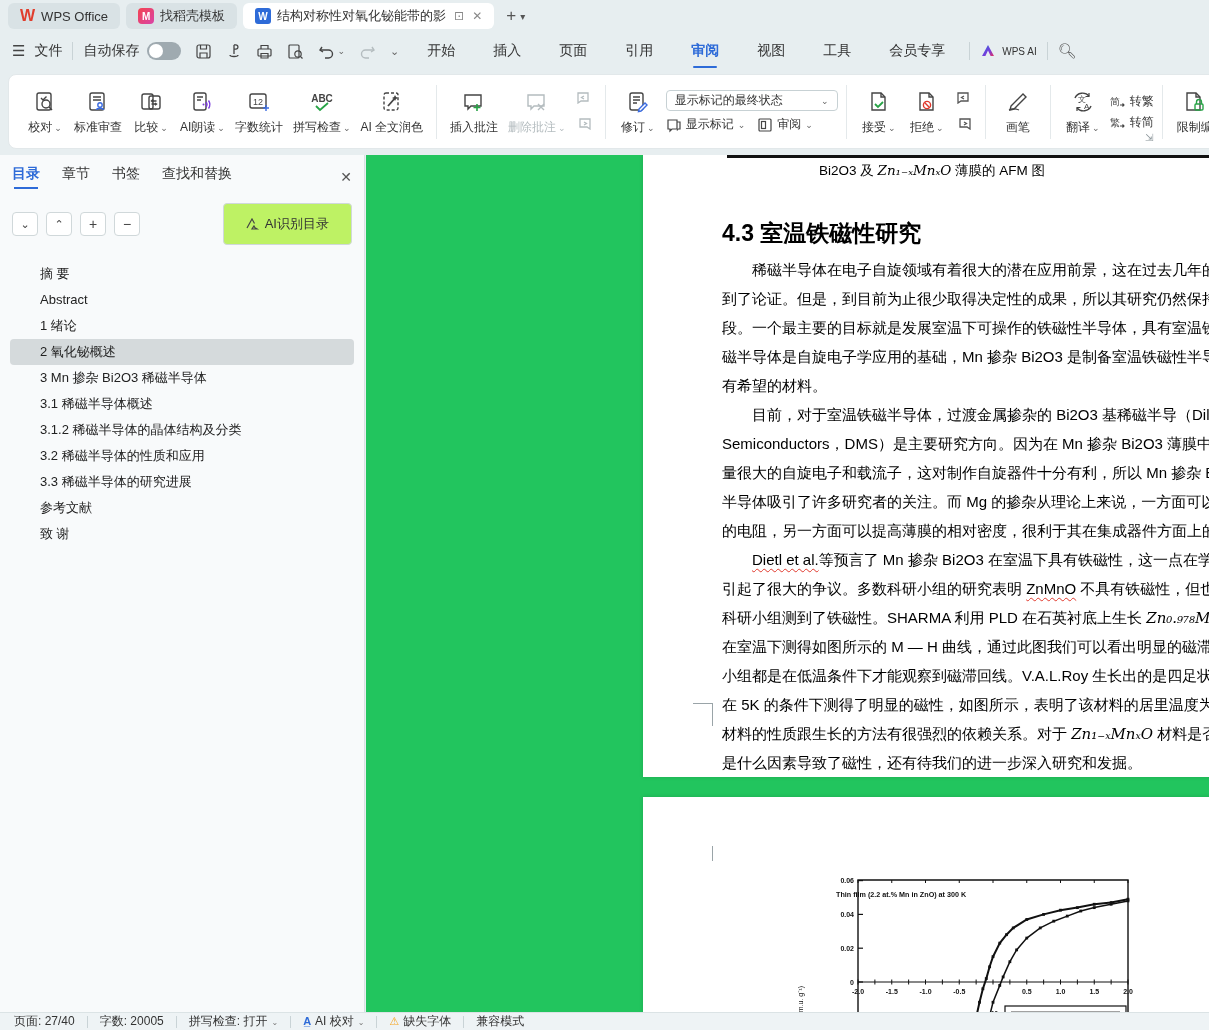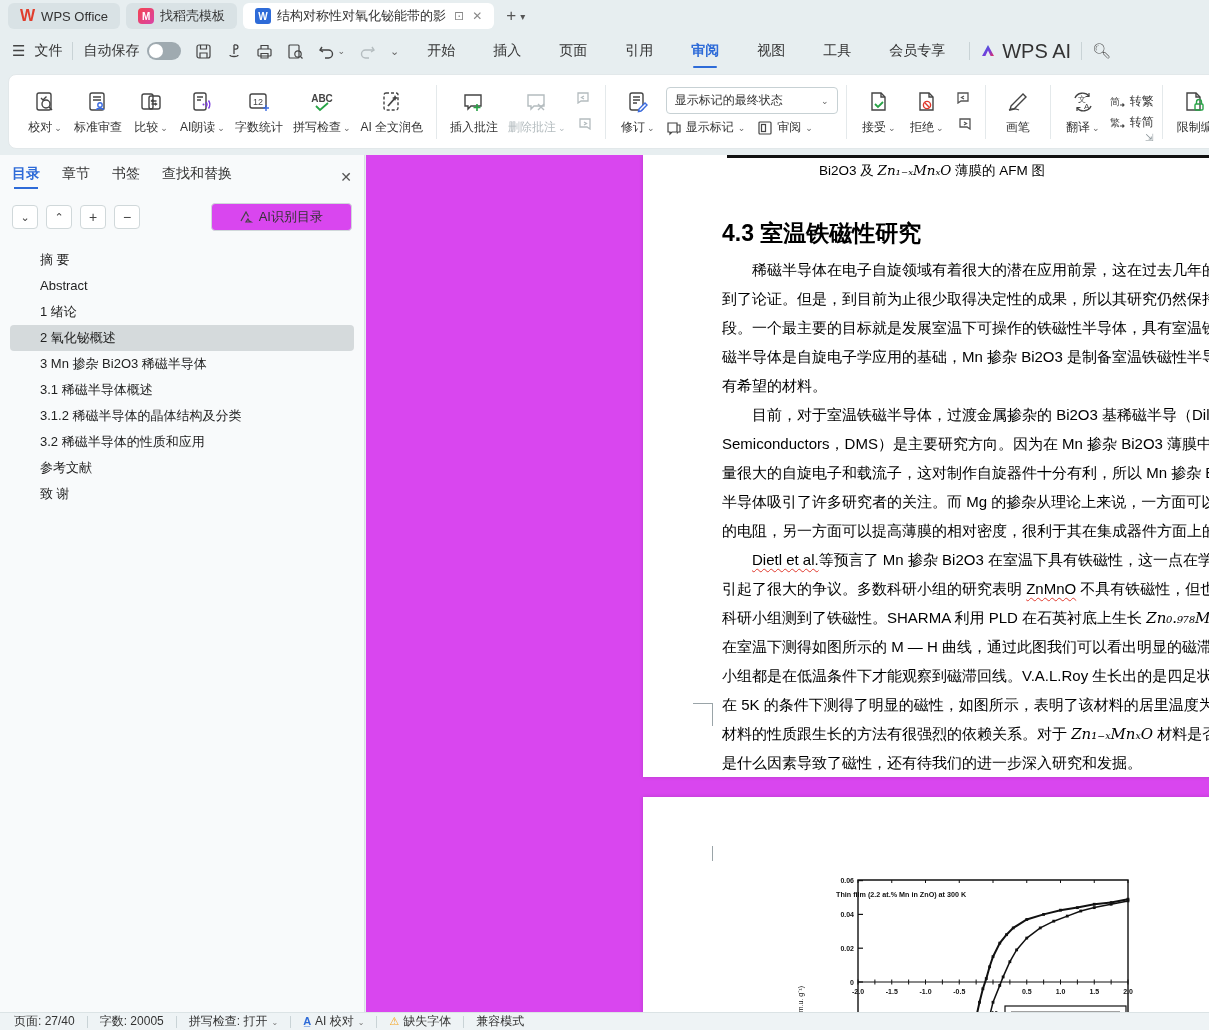--- a/index.html
+++ b/index.html
@@ -32,65 +32,65 @@
   .toggle { width:34px; height:18px; border-radius:9px; background:#9faab0; position:relative; margin-left:8px; }
   .toggle .knob { position:absolute; left:2px; top:2px; width:14px; height:14px; border-radius:50%; background:#fff; }
   .qat { display:flex; align-items:center; gap:14px; margin-left:14px; color:#444; }
   .qat svg { display:block; }
   .small-chevron { font-size:9px; color:#666; }
   .menu-items { display:flex; align-items:center; margin-left:26px; gap:34px; color:#333; }
   .menu-item { padding:4px 2px; position:relative; white-space:nowrap; }
   .menu-item.active { color:#2e6bd8; font-weight:bold; }
   .menu-item.active::after { content:""; position:absolute; left:4px; right:4px; bottom:-4px;
     height:2px; background:#2e6bd8; border-radius:1px; }
-  .wpsai { display:flex; align-items:center; gap:6px; font-size:20px; color:#333; white-space:nowrap; }
+  .wpsai { display:flex; align-items:center; gap:6px; font-size:10px; color:#333; white-space:nowrap; }
   .search-glyph { font-size:15px; color:#555; }
 
   
   .ribbon-wrap { position:absolute; left:0; top:70px; width:1209px; height:85px; background:#e7eef0; }
   .ribbon { position:absolute; left:8px; top:4px; width:1260px; height:75px; background:#fff;
     border:1px solid #e2e8ea; border-radius:8px; display:flex; align-items:center; padding:0 6px; overflow:hidden; }
   .rgroup { display:flex; align-items:center; height:62px; padding:0 6px; }
   .rsep { width:1px; height:54px; background:#e4e9eb; margin:0 2px; flex:0 0 1px; }
   .rbtn { display:flex; flex-direction:column; align-items:center; justify-content:center;
     min-width:48px; padding:2px 5px; height:60px; border-radius:4px; font-size:12px; color:#333; white-space:nowrap; }
   .rbtn .ric { height:30px; display:flex; align-items:center; justify-content:center; }
   .rbtn .rlabel { display:flex; align-items:center; gap:2px; margin-top:2px; }
   .rbtn.disabled { color:#b4bcbf; }
   .navcol { display:flex; flex-direction:column; gap:8px; margin:0 4px; }
   .revise-right { display:flex; flex-direction:column; gap:5px; margin-left:4px; }
-  .select-box { width:172px; height:27px; border:1px solid #c7d1d4; border-radius:4px; background:#fff;
+  .select-box { width:172px; height:21px; border:1px solid #c7d1d4; border-radius:4px; background:#fff;
     display:flex; align-items:center; justify-content:space-between; padding:0 8px; font-size:12px; color:#333; }
   .inline-row { display:flex; align-items:center; gap:12px; }
   .inline-btn { display:flex; align-items:center; gap:4px; font-size:12px; color:#333; white-space:nowrap; }
   .convcol { display:flex; flex-direction:column; gap:4px; margin-left:2px; }
   .launcher { position:absolute; left:1145px; top:62px; color:#8a9499; font-size:10px; }
 
   
   .sidebar { position:absolute; left:0; top:155px; width:365px; bottom:18px;
     background:#f8fafb; border-right:1px solid #d8e1e3; }
   .side-tabs { display:flex; align-items:center; padding:10px 12px 6px 12px; font-size:14px; gap:22px; }
   .side-tab { position:relative; padding-bottom:6px; color:#333; white-space:nowrap; }
   .side-tab.active { color:#2e6bd8; font-weight:bold; }
   .side-tab.active::after { content:""; position:absolute; left:2px; right:2px; bottom:0;
     height:2px; background:#2e6bd8; }
   .side-close { margin-left:auto; color:#555; font-size:14px; }
   .side-toolbar { display:flex; align-items:center; padding:8px 12px; gap:8px; }
   .sq-btn { width:26px; height:24px; border:1px solid #d0d8da; background:#fff; border-radius:4px;
     display:flex; align-items:center; justify-content:center; font-size:11px; color:#444; }
-  .ai-outline-btn { margin-left:auto; height:28px; border:1px solid #d0d8da; background:#d946ef; border-radius:4px;
-    display:flex; align-items:center; gap:5px; padding:0 28px; font-size:13px; color:#333; white-space:nowrap; }
+  .ai-outline-btn { margin-left:auto; height:42px; border:1px solid #d0d8da; background:#bef264; border-radius:4px;
+    display:flex; align-items:center; gap:5px; padding:0 22px; font-size:13px; color:#333; white-space:nowrap; }
   .outline-list { list-style:none; margin-top:8px; }
   .outline-list li { height:26px; line-height:26px; padding-left:40px; margin:0 10px 0 0; font-size:13px;
     color:#222; white-space:nowrap; overflow:hidden; border-radius:4px; }
   .outline-list li.selected { background:#d5dadc; margin-left:10px; padding-left:30px; }
 
   
   .workspace { position:absolute; left:366px; top:155px; right:0; bottom:18px;
-    background:#d946ef; overflow:hidden; }
+    background:#22c55e; overflow:hidden; }
   .page { position:absolute; background:#fff; box-shadow:0 0 4px rgba(0,0,0,.15); overflow:hidden; }
   .page1 { left:277px; top:0; width:700px; height:622px; }
   .page2 { left:277px; top:642px; width:700px; height:240px; }
   .img-bottom-line { position:absolute; left:84px; top:0; width:600px; height:3px; background:#111; }
   .doc-caption { position:absolute; left:176px; top:7px; font-size:13.5px; color:#000; white-space:nowrap; }
   .doc-heading { position:absolute; left:79px; top:63px; font-size:23px; font-weight:bold; color:#000; white-space:nowrap; }
   .doc-body { position:absolute; left:79px; top:100px; width:620px; }
   .docline { height:29px; line-height:29px; font-size:15px; color:#000; white-space:nowrap; overflow:hidden; }
   .docline.indent { text-indent:30px; }
   .seg-wavy { text-decoration:underline wavy #e0392d 1px; text-underline-offset:3px; }
@@ -526,20 +526,21 @@
   </div>
   <ul class="outline-list" id="outline-list">
       <li class="">摘  要</li>
       <li class="">Abstract</li>
       <li class="">1 绪论</li>
       <li class="selected">2 氧化铋概述</li>
       <li class="">3 Mn 掺杂 Bi2O3 稀磁半导体</li>
       <li class="">3.1 稀磁半导体概述</li>
       <li class="">3.1.2 稀磁半导体的晶体结构及分类</li>
       <li class="">3.2 稀磁半导体的性质和应用</li>
+      <li class="">3.3 稀磁半导体的研究进展</li>
       <li class="">参考文献</li>
       <li class="">致    谢</li>
     </ul>
 </div>
 
 <div class="workspace">
 
   <div class="page page1">
     <div class="img-bottom-line"></div>
     <div class="doc-caption" id="caption"><span>Bi2O3 及 </span><span class="seg-formula">Zn₁₋ₓMnₓO</span><span> 薄膜的 AFM 图</span></div>

